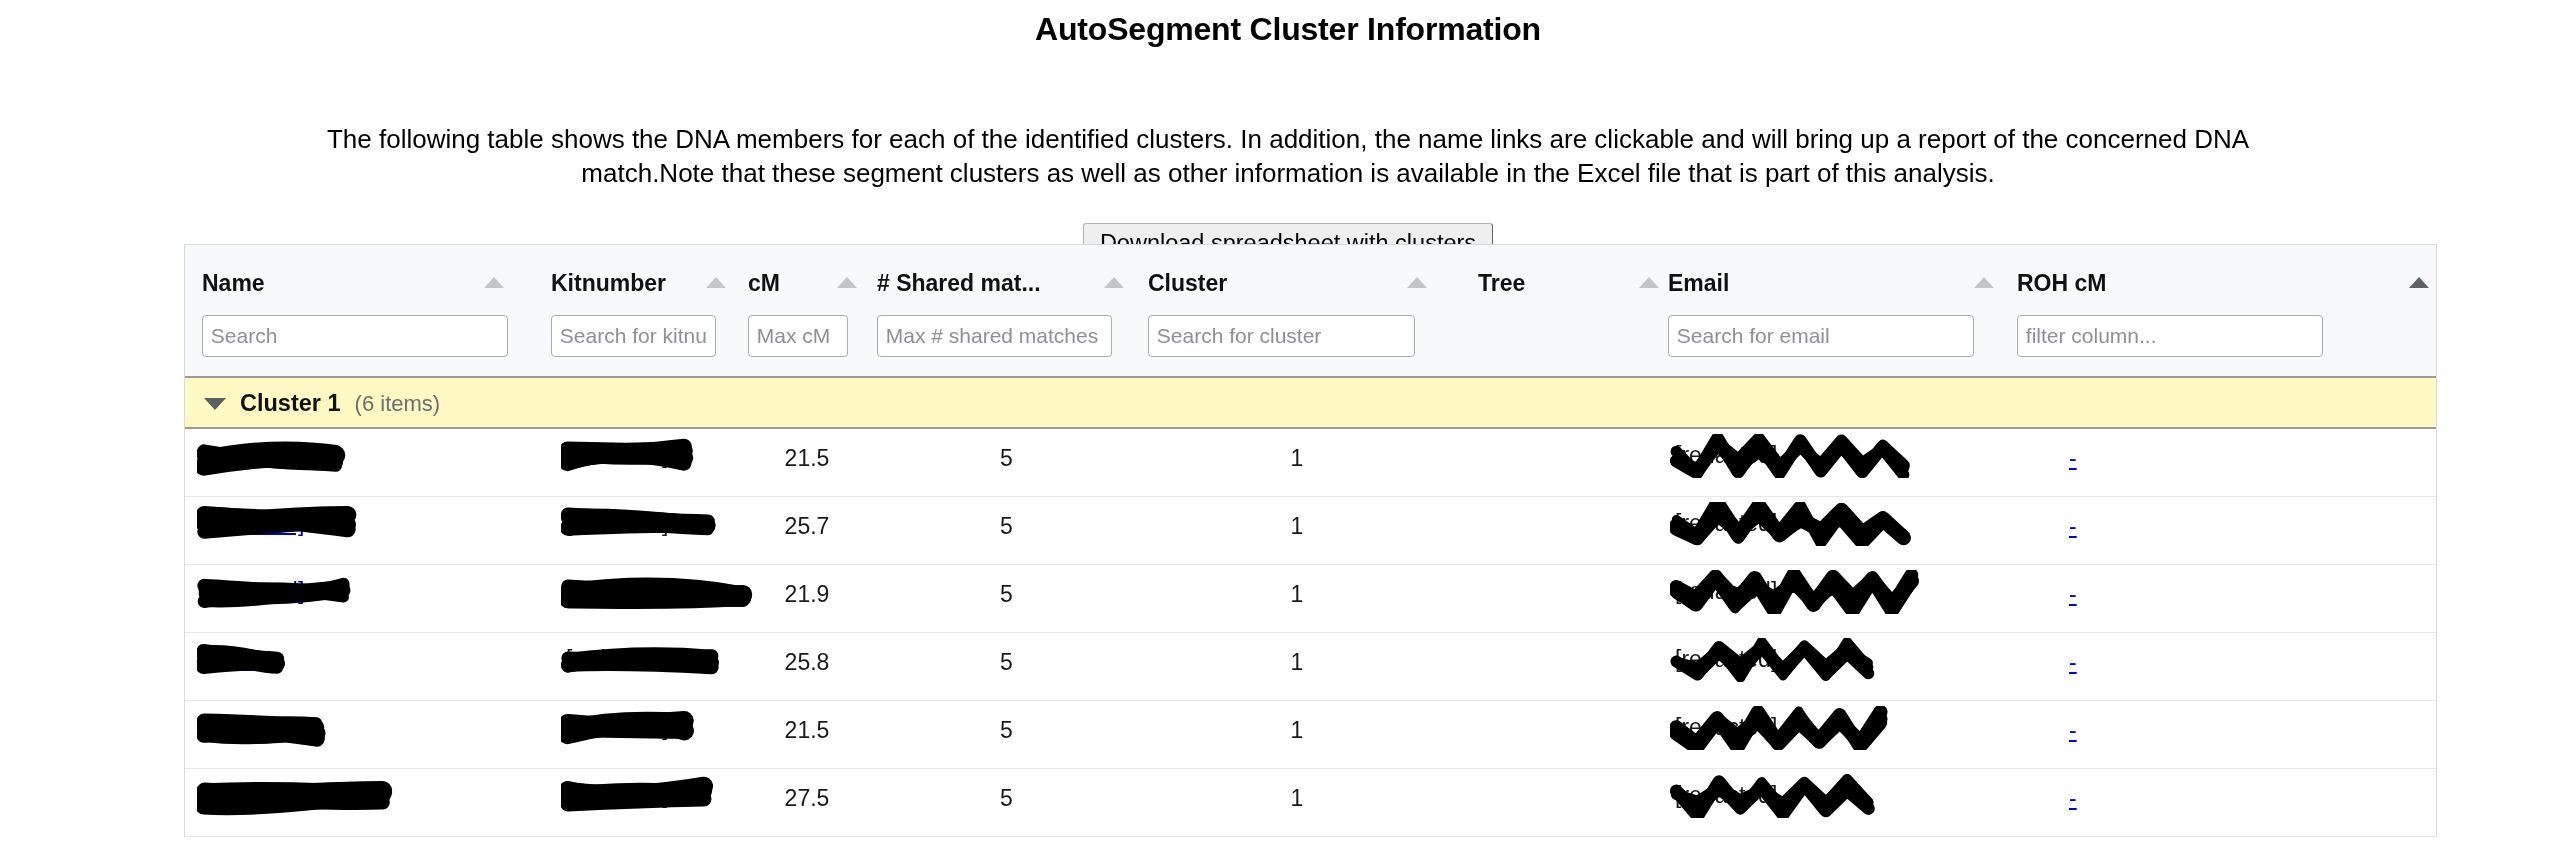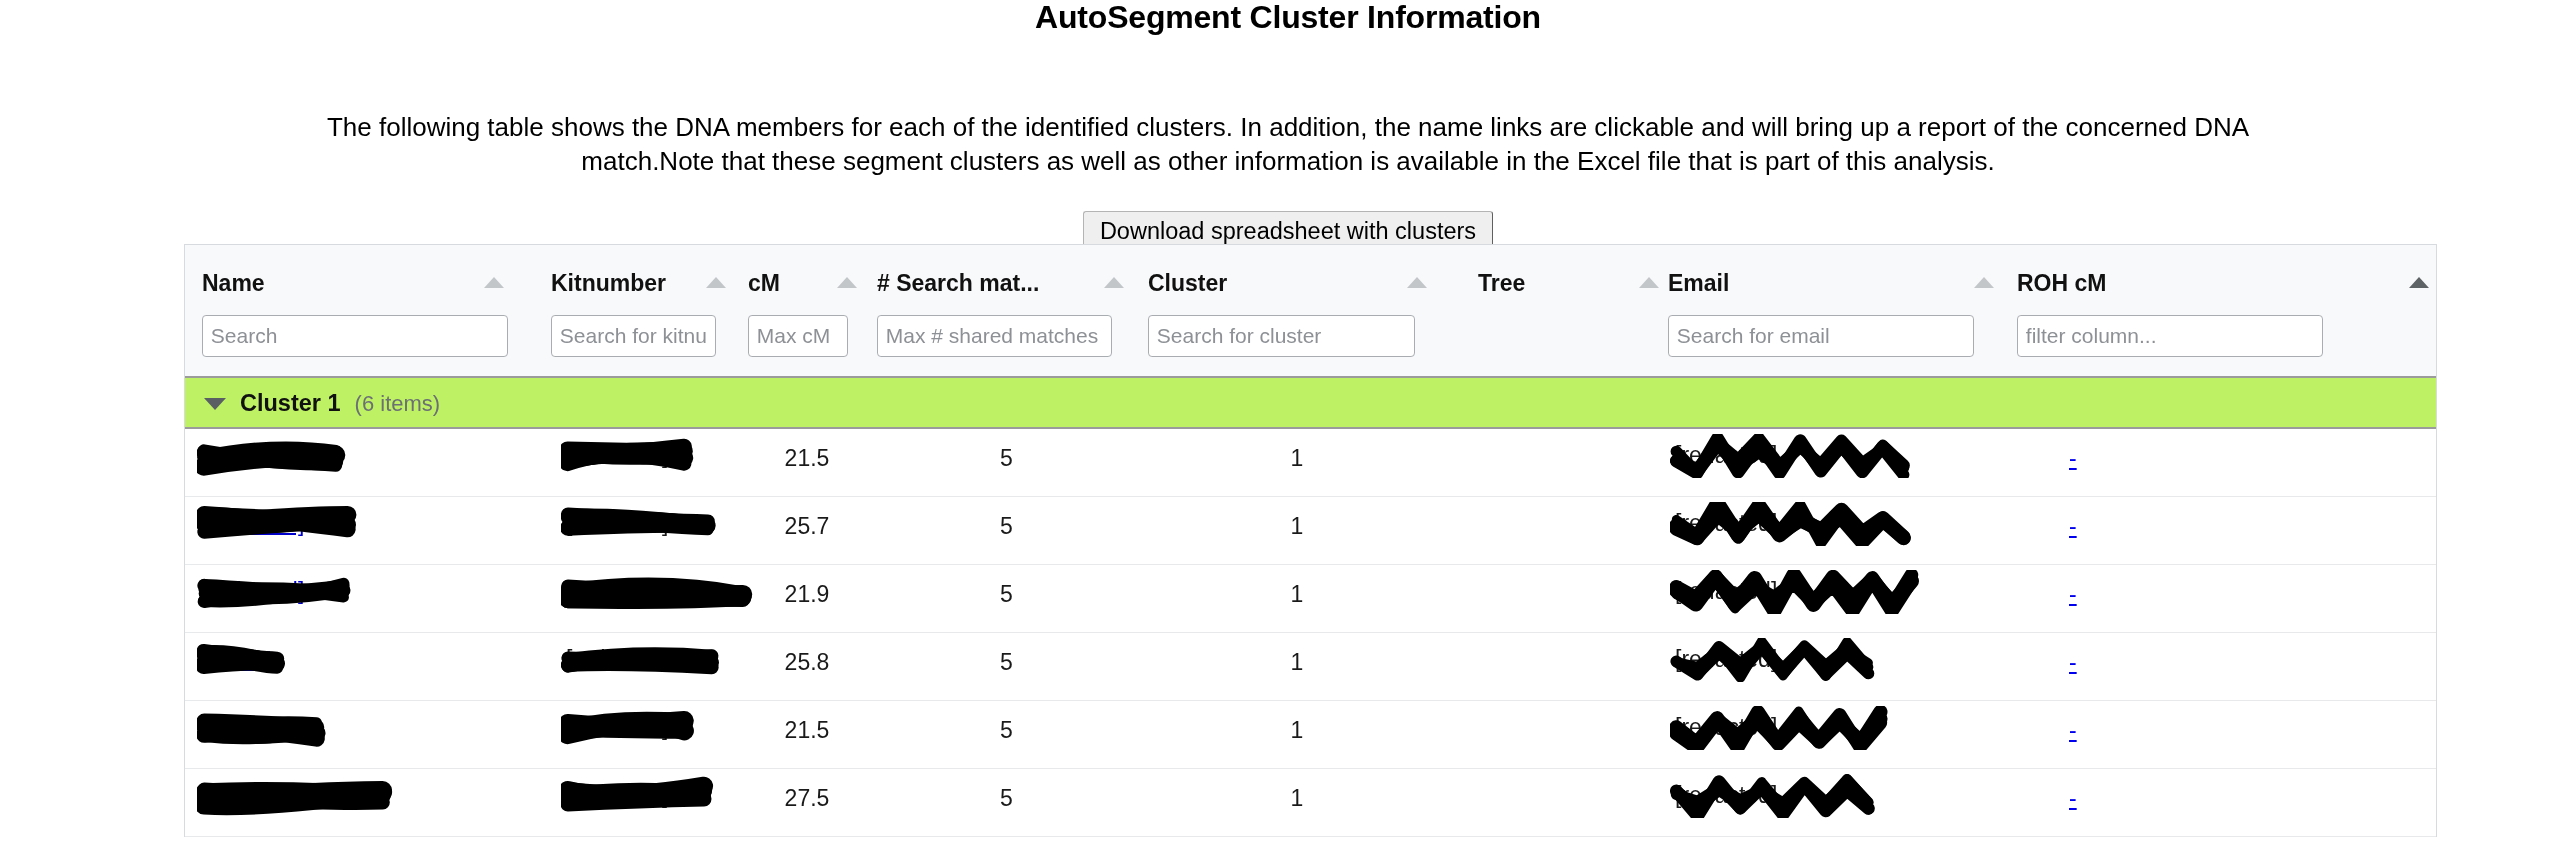--- a/index.html
+++ b/index.html
@@ -23,21 +23,21 @@
     background: #ffffff;
   }
 
   
   .page-title {
     text-align: center;
     font-size: 32px;
     font-weight: bold;
     letter-spacing: -0.2px;
     margin: 0;
-    padding-top: 0px;
+    padding-top: 12px;
     line-height: 35px;
     color: #000;
   }
 
   .intro-block {
     margin: 0 auto;
     padding-top: 75px;
     width: 2134px;
     text-align: center;
   }
@@ -134,21 +134,21 @@
     border-radius: 3.9px;
     background: #ffffff;
     outline: none;
   }
   .filter-input::placeholder { color: #8d9095; opacity: 1; }
 
   
   .cluster-row {
     position: relative;
     height: 51px;
-    background: #bef264;
+    background: #fef9c3;
     border-bottom: 2.4px solid #9b9b9b;
   }
   .cluster-inner {
     position: absolute;
     left: 19px;
     top: 0;
     height: 51px;
     display: flex;
     align-items: center;
     gap: 14px;
@@ -254,21 +254,21 @@
         </div>
         <div class="th" style="left: 563px; width: 118px;">
           <div class="th-label-row">
             <span class="th-label">cM</span>
             <span class="sort-arrow" style="left: 89px;"></span>
           </div>
           <div class="th-filter"><input class="filter-input" type="text" placeholder="Max cM" style="width: 100px;"></div>
         </div>
         <div class="th" style="left: 692px; width: 259px;">
           <div class="th-label-row">
-            <span class="th-label"># Search mat...</span>
+            <span class="th-label"># Shared mat...</span>
             <span class="sort-arrow" style="left: 227px;"></span>
           </div>
           <div class="th-filter"><input class="filter-input" type="text" placeholder="Max # shared matches" style="width: 235px;"></div>
         </div>
         <div class="th" style="left: 963px; width: 298px;">
           <div class="th-label-row">
             <span class="th-label">Cluster</span>
             <span class="sort-arrow" style="left: 259px;"></span>
           </div>
           <div class="th-filter"><input class="filter-input" type="text" placeholder="Search for cluster" style="width: 267px;"></div>

